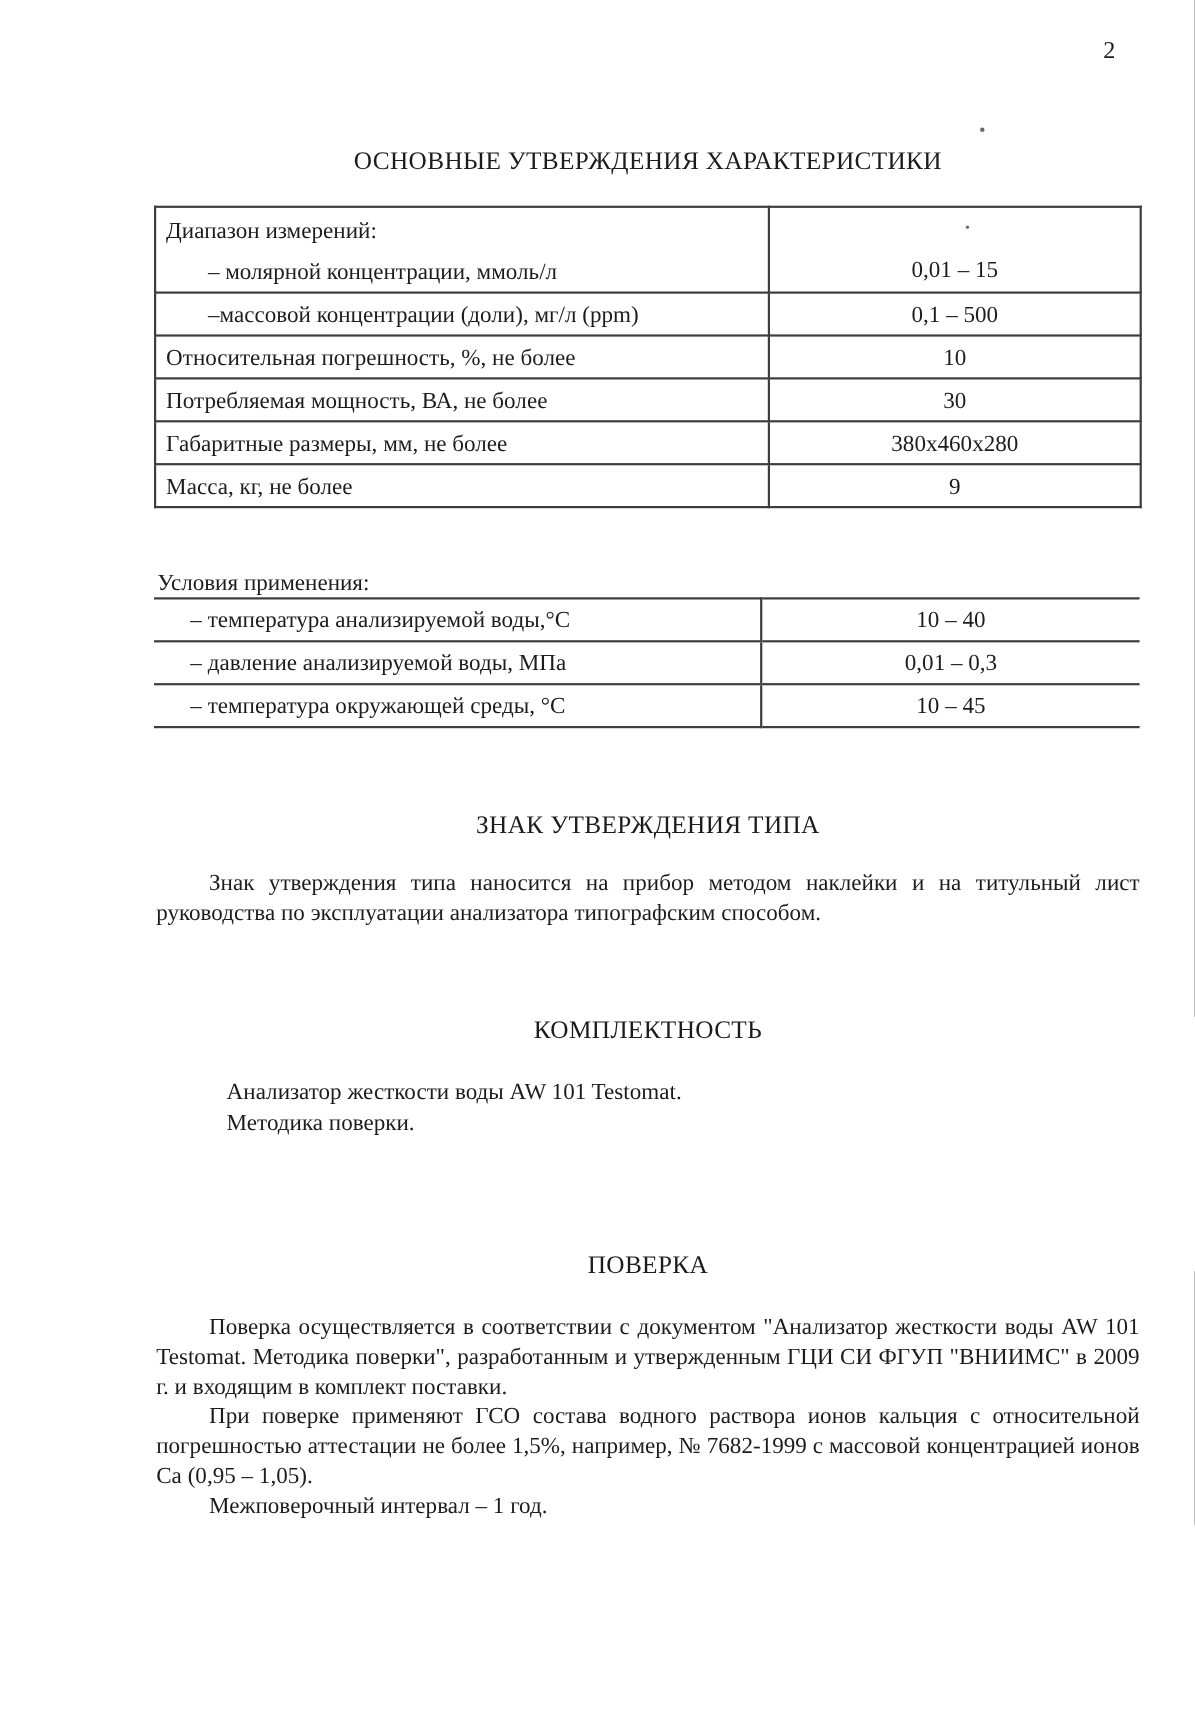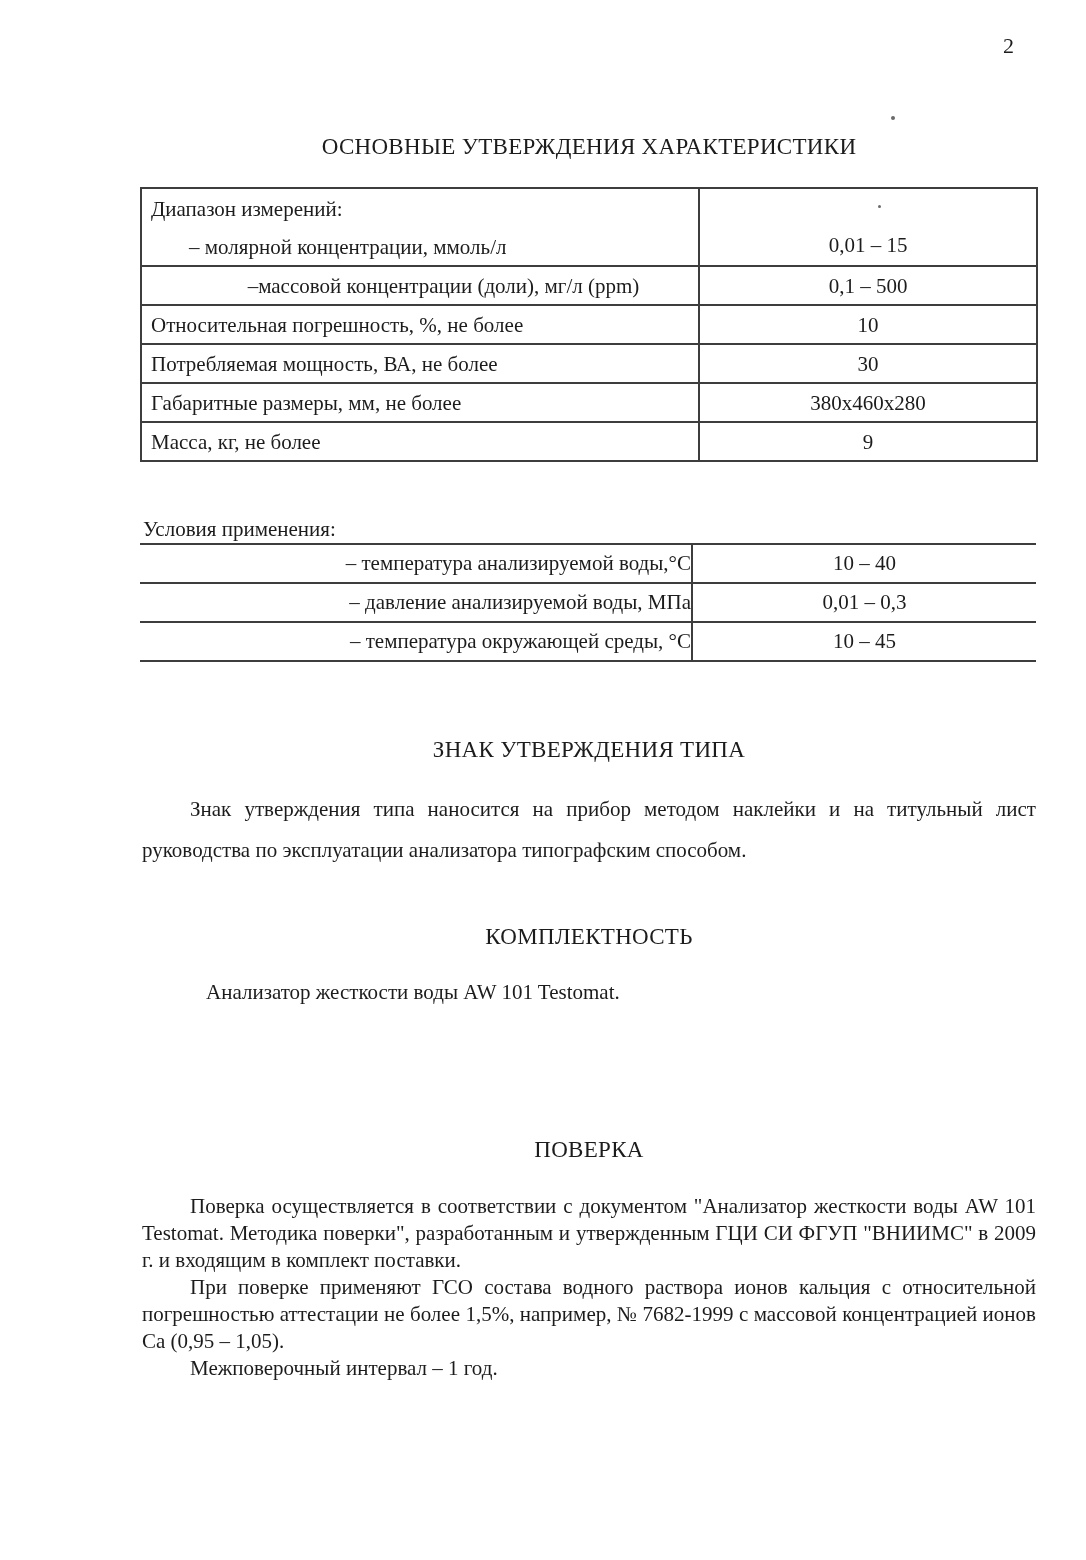--- a/index.html
+++ b/index.html
@@ -61,21 +61,21 @@
     font-size: 21px;
     line-height: 26px;
     padding: 0;
     vertical-align: middle;
   }
   table.t1 col.c-label { width: 558px; }
   table.t1 col.c-value { width: 338px; }
   table.t1 tr          { height: 39px; }
   table.t1 tr.row-tall { height: 76px; padding-left: 44px; }
   .t1 .lbl   { padding-left: 9px; }
-  .t1 .ind   { padding-left: 47px; text-align: center; }
+  .t1 .ind   { padding-left: 47px; }
   .t1 .val   { text-align: center; }
   .t1 .vbot  { vertical-align: bottom; padding-bottom: 7px; }
   .t1 .grp-top { padding: 7px 0 0 0; }
   .t1 .grp-sub { padding: 12px 0 5px 38px; }
 
   
   .cond-head {
     position: absolute;
     left: 1px;
     top: 517px;
@@ -92,36 +92,36 @@
   table.t2 td {
     border-top: 2px solid #3d3d3d;
     font-size: 21px;
     padding: 0;
     vertical-align: middle;
     height: 37px;
   }
   table.t2 tr:last-child td { border-bottom: 2px solid #3d3d3d; }
   table.t2 col.c2-label { width: 552px; }
   table.t2 col.c2-value { width: 344px; }
-  .t2 .lbl2 { border-right: 2px solid #3d3d3d; padding-left: 33px; text-align: right; }
+  .t2 .lbl2 { border-right: 2px solid #3d3d3d; padding-left: 33px; }
   .t2 .val2 { text-align: center; }
 
   
   .para {
     margin: 0;
     text-align: justify;
     text-indent: 48px;
     line-height: 28px;
   }
   .p-approval {
     position: absolute;
     left: 0;
     top: 789px;
     width: 894px;
-    line-height: 41px;
+    line-height: 27px;
   }
   .compl-list {
     position: absolute;
     left: 64px;
     top: 978px;
     line-height: 28px;
   }
   .pov {
     position: absolute;
     left: 0;
@@ -202,20 +202,21 @@
         </tr>
       </tbody>
     </table>
 
     <div class="h t-approval">ЗНАК УТВЕРЖДЕНИЯ ТИПА</div>
     <p class="para p-approval">Знак утверждения типа наносится на прибор методом наклейки и на титульный лист руководства по эксплуатации анализатора типографским способом.</p>
 
     <div class="h t-compl">КОМПЛЕКТНОСТЬ</div>
     <div class="compl-list">
       <div>Анализатор жесткости воды AW 101 Testomat.</div>
+      <div>Методика поверки.</div>
     </div>
 
     <div class="h t-pov">ПОВЕРКА</div>
     <div class="pov">
       <p class="para">Поверка осуществляется в соответствии с документом "Анализатор жесткости воды AW 101 Testomat. Методика поверки", разработанным и утвержденным ГЦИ СИ ФГУП "ВНИИМС" в 2009 г. и входящим в комплект поставки.</p>
       <p class="para">При поверке применяют ГСО состава водного раствора ионов кальция с относительной погрешностью аттестации не более 1,5%, например, № 7682-1999 с массовой концентрацией ионов Са (0,95 – 1,05).</p>
       <p class="para">Межповерочный интервал – 1 год.</p>
     </div>
 
   </div>

